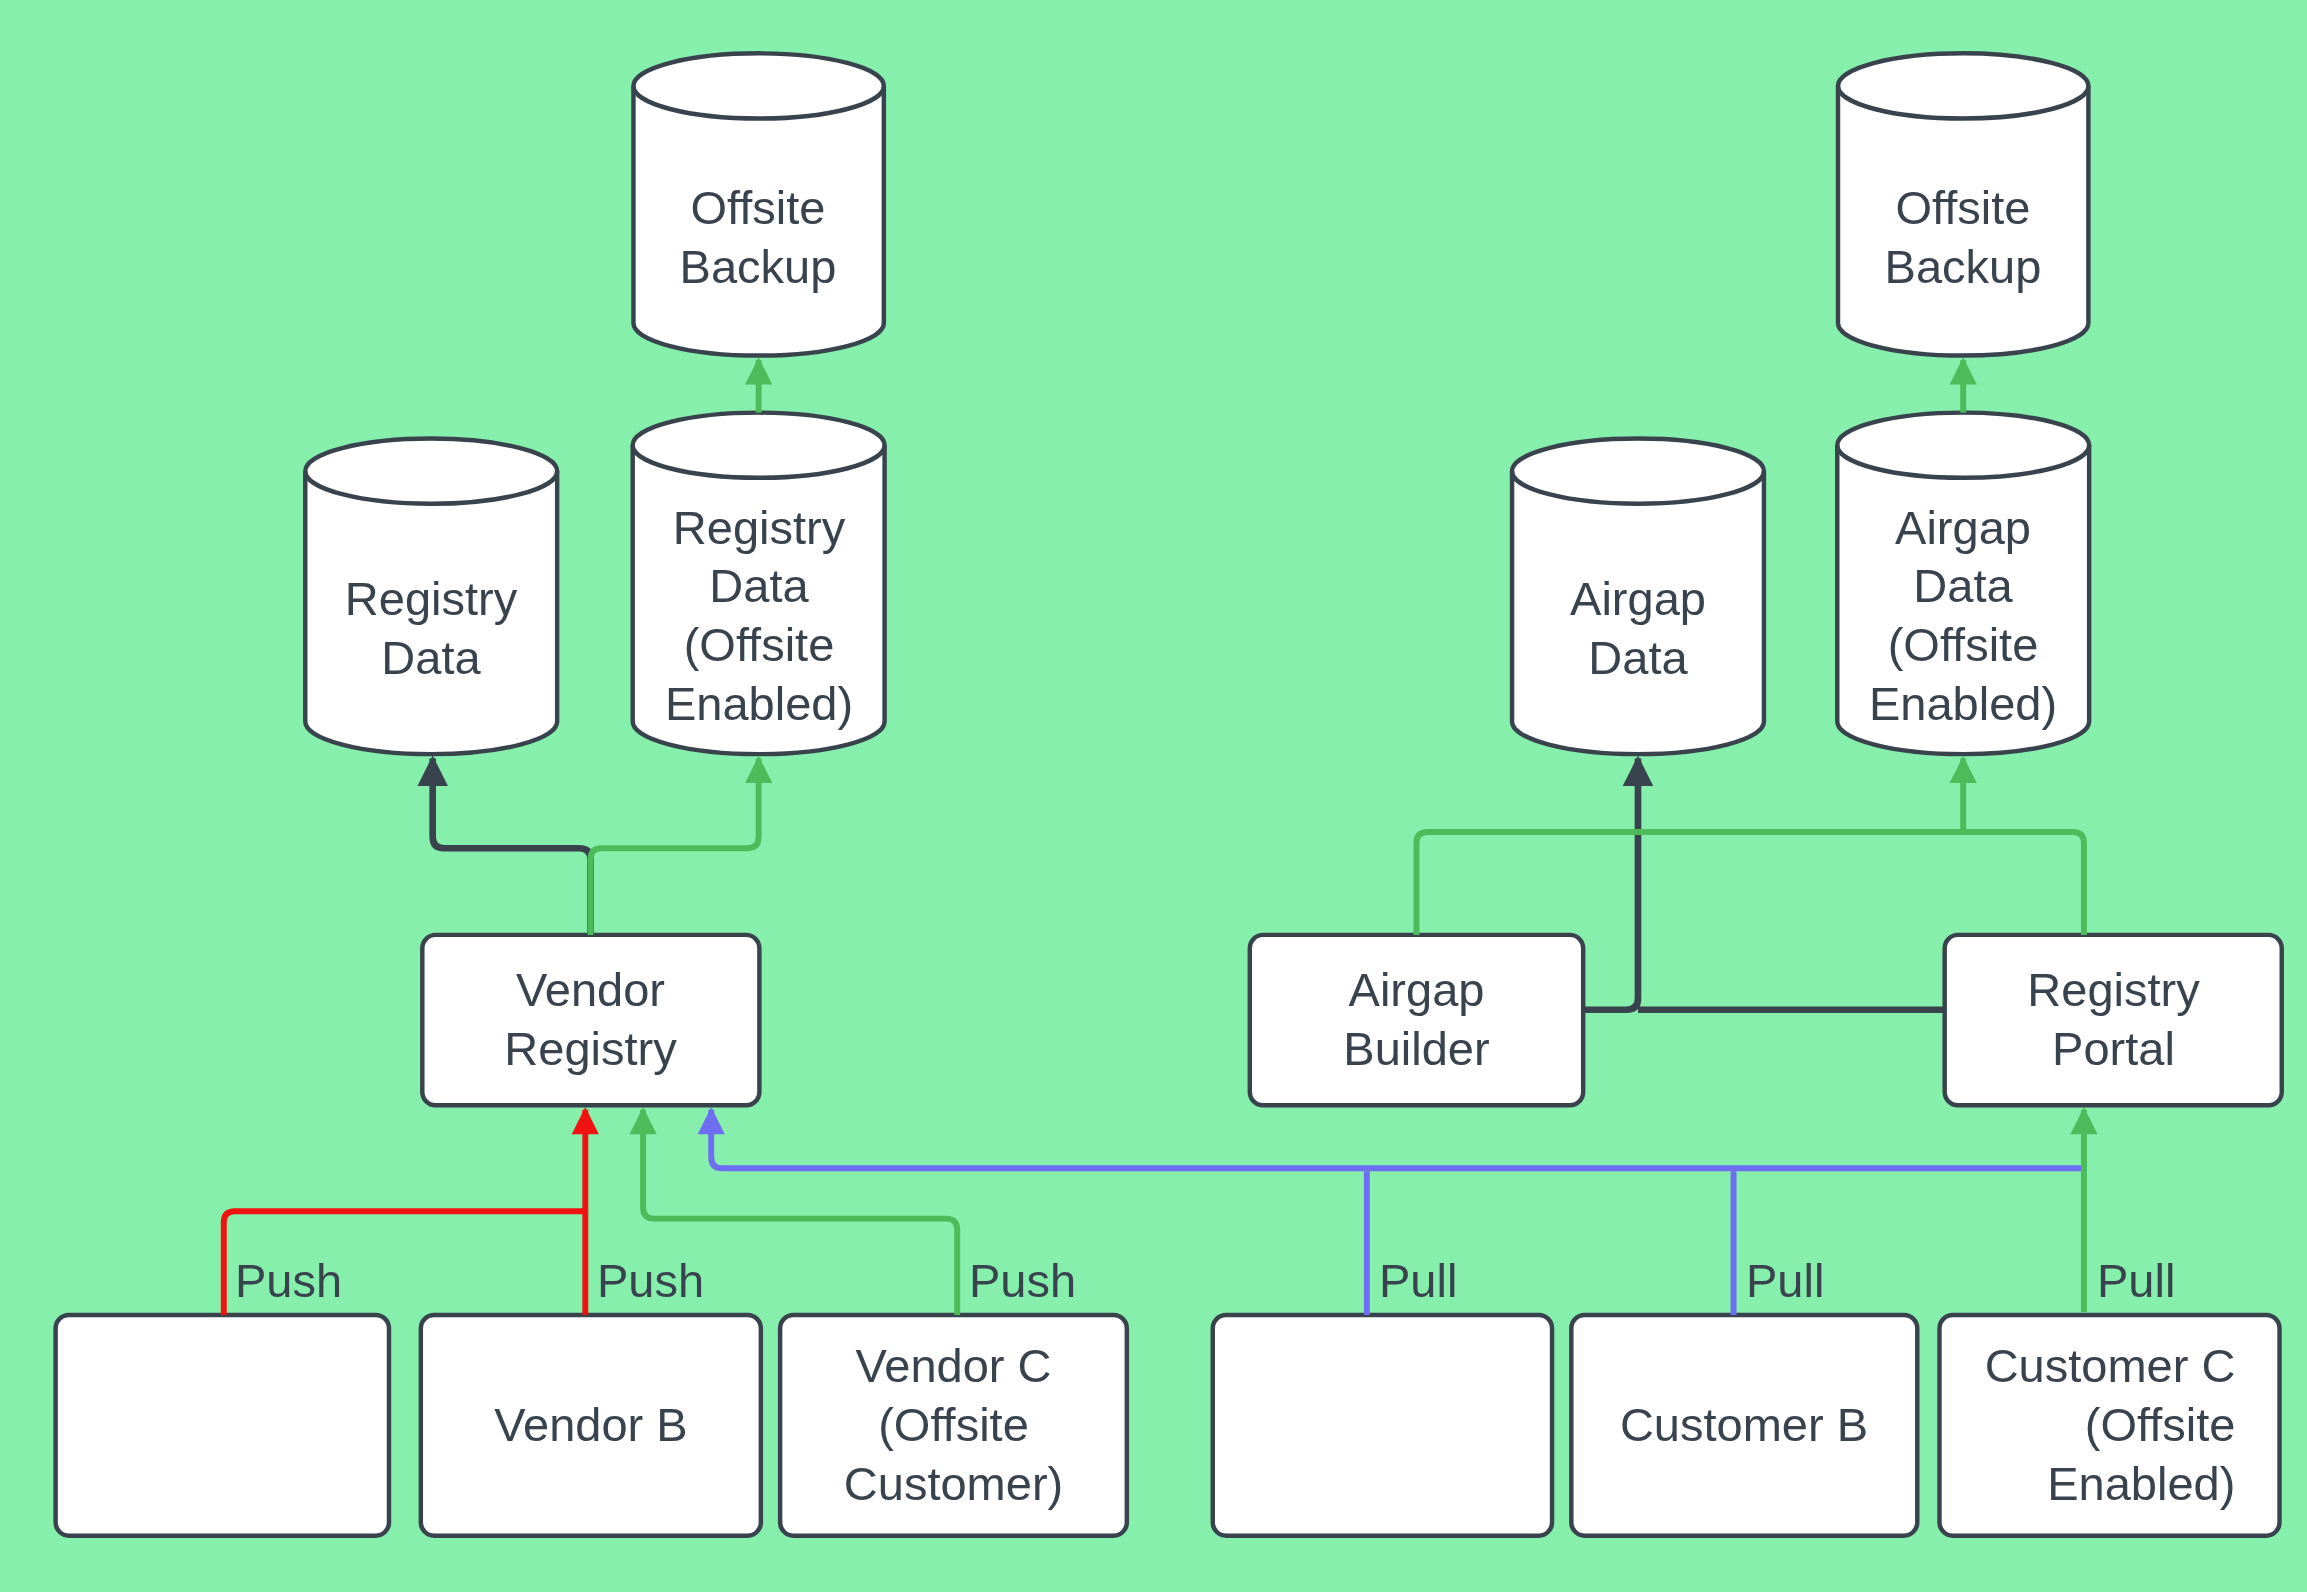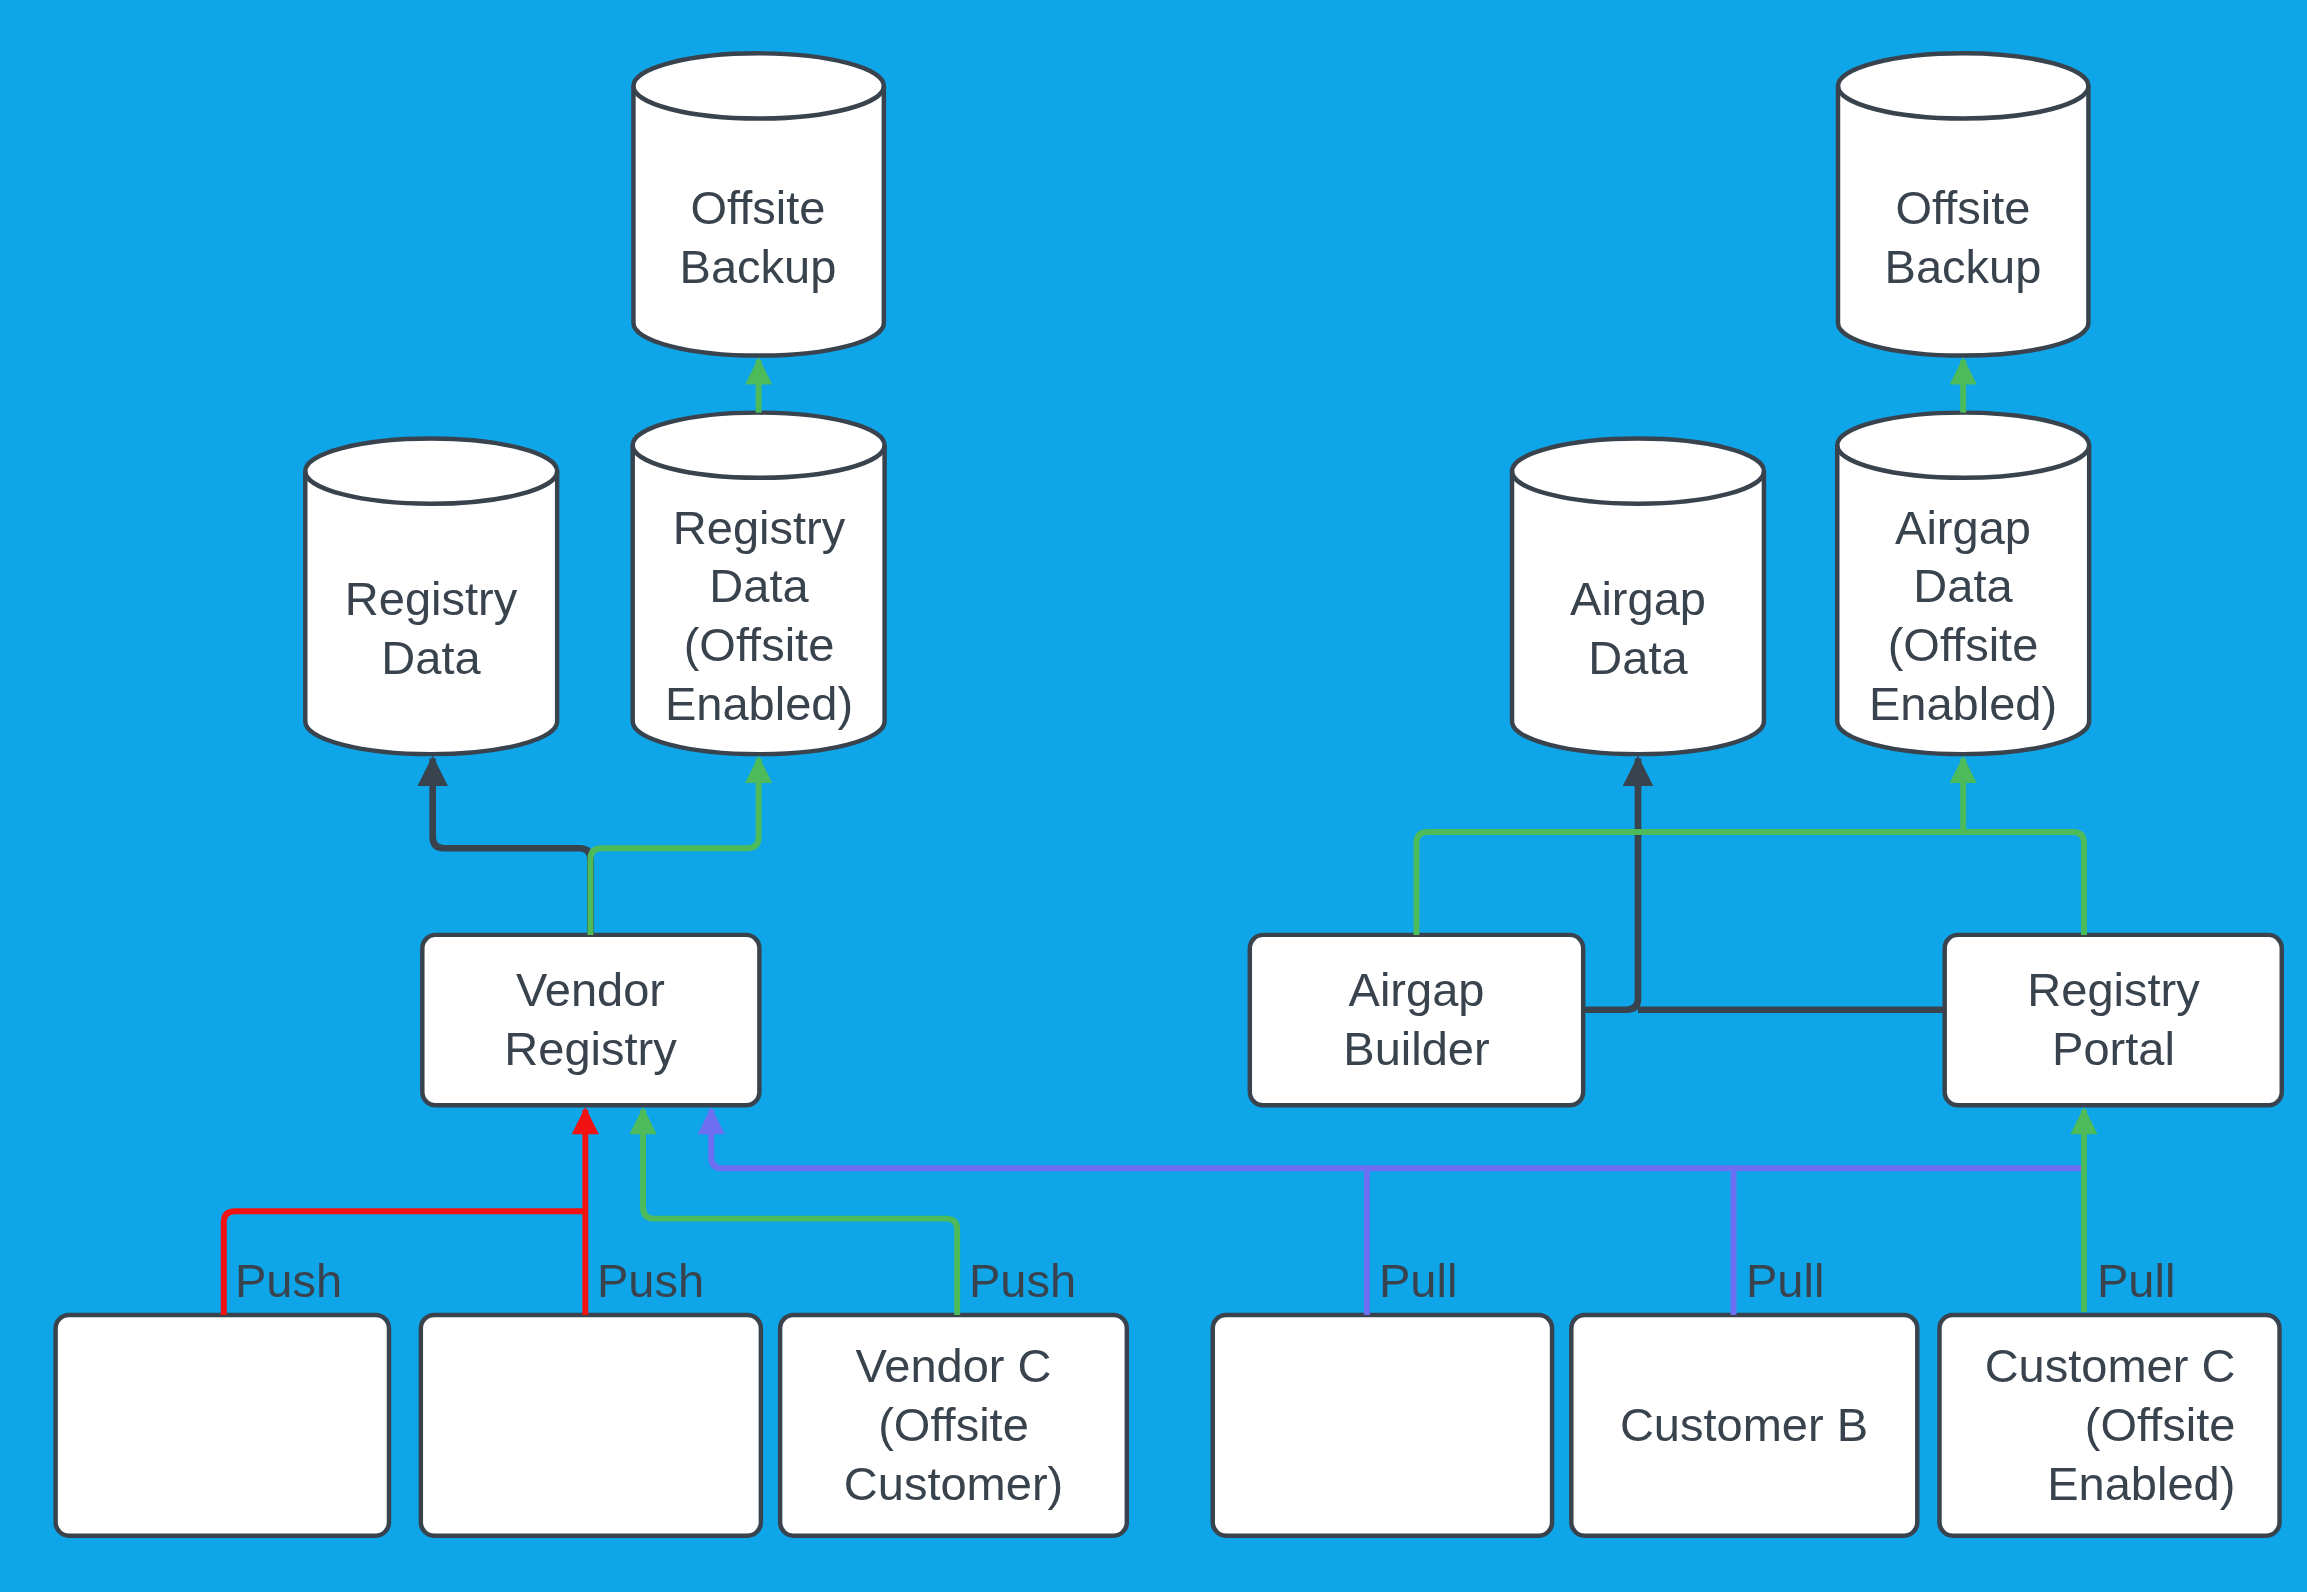--- a/index.html
+++ b/index.html
@@ -1,16 +1,16 @@
 <!DOCTYPE html>
 <html style="font-size:12px"><head>
 <meta charset="utf-8">
 <style>
   html,body{margin:0;padding:0;background:#fff;}
-  .canvas{position:relative;width:2307px;height:1592px;background:#0ea5e9;overflow:hidden;
+  .canvas{position:relative;width:2307px;height:1592px;background:#86efac;overflow:hidden;
           font-family:"Liberation Sans",sans-serif;}
   .canvas svg{position:absolute;left:0;top:0;}
   .nlabel{position:absolute;display:flex;align-items:center;justify-content:center;
           text-align:center;white-space:pre-line;color:#39434E;
           font:47px/1.25 "Liberation Sans",sans-serif;pointer-events:none;}
   .elabel{position:absolute;color:#39434E;white-space:pre;
           font:47px/1.15 "Liberation Sans",sans-serif;pointer-events:none;}
 </style>
 </head>
 <body>
@@ -113,20 +113,21 @@
 <div class="nlabel" style="left:1837px;top:478px;width:252px;height:276px;">Airgap
 Data
 (Offsite
 Enabled)</div>
 <div class="nlabel" style="left:422px;top:935px;width:337px;height:170px;">Vendor
 Registry</div>
 <div class="nlabel" style="left:1250px;top:935px;width:333px;height:170px;">Airgap
 Builder</div>
 <div class="nlabel" style="left:1945px;top:935px;width:337px;height:170px;">Registry
 Portal</div>
+<div class="nlabel" style="left:421px;top:1315px;width:340px;height:221px;">Vendor B</div>
 <div class="nlabel" style="left:780px;top:1315px;width:347px;height:221px;">Vendor C
 (Offsite
 Customer)</div>
 <div class="nlabel" style="left:1571px;top:1315px;width:346px;height:221px;">Customer B</div>
 <div class="nlabel" style="left:1940px;top:1315px;width:340px;height:221px;text-align:right;">Customer C
 (Offsite
 Enabled)</div>
 
 <div class="elabel" style="left:235px;top:1254px;">Push</div>
 <div class="elabel" style="left:597px;top:1254px;">Push</div>

